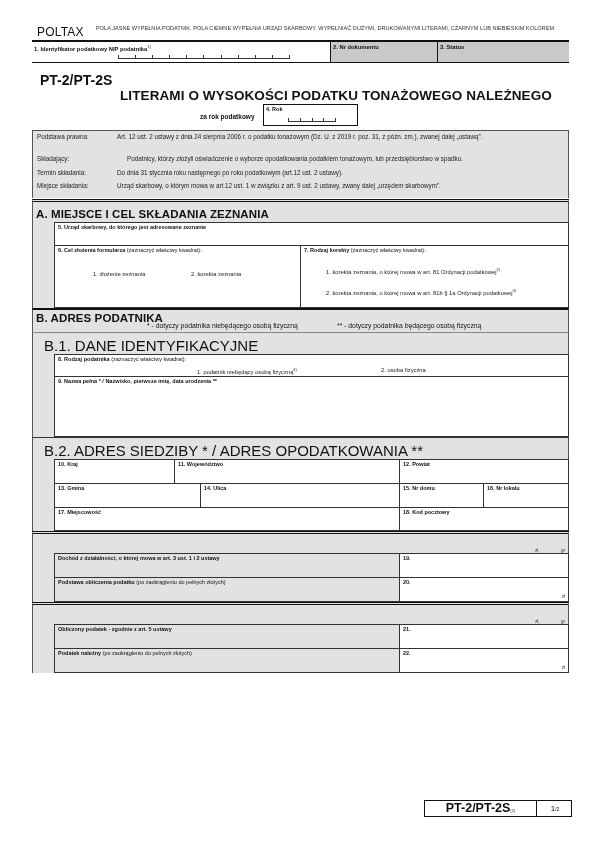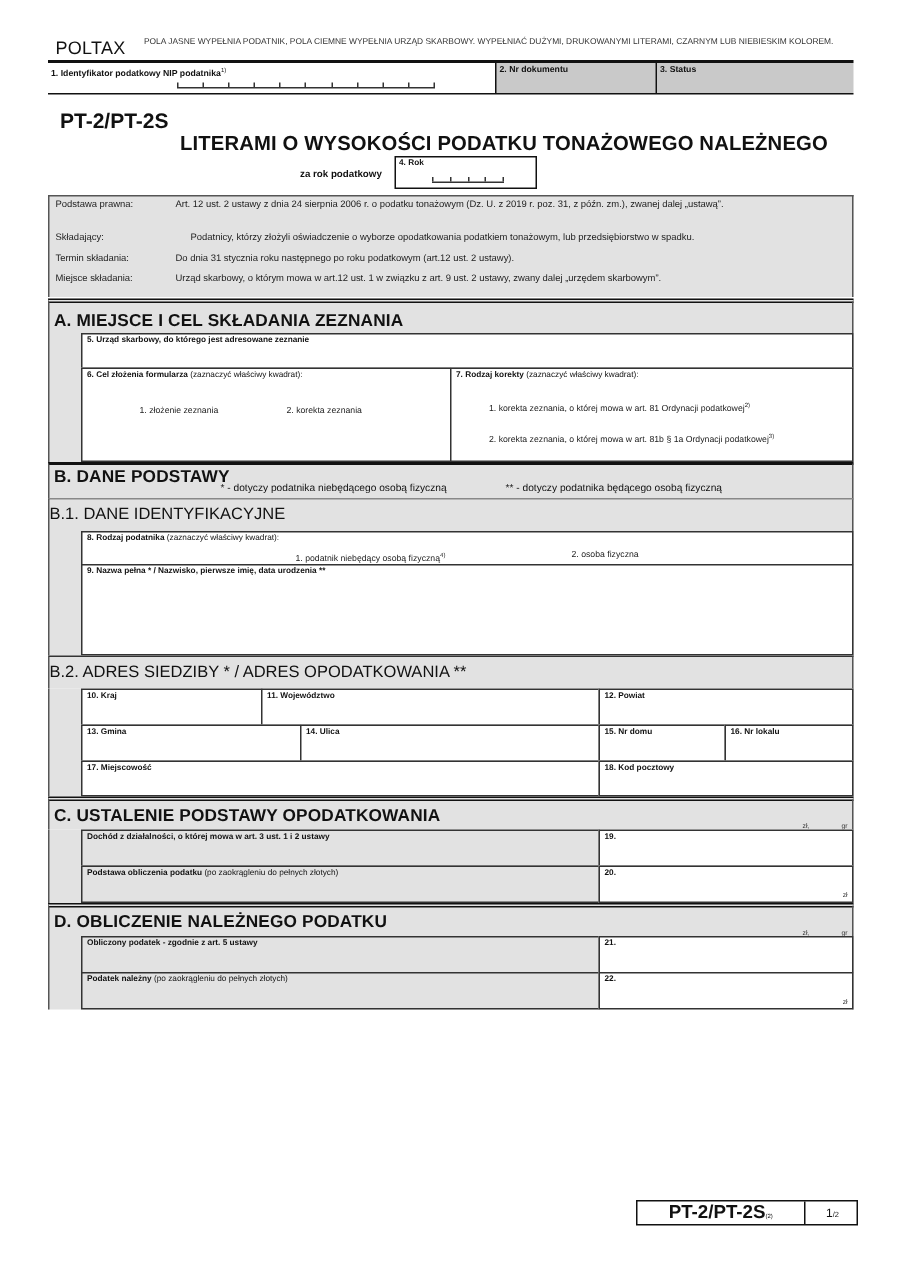--- a/index.html
+++ b/index.html
@@ -27,21 +27,21 @@
   .rokbox { left: 263px; top: 104px; width: 95px; height: 22px; border: 1px solid #111; font-size: 5.5px; font-weight: bold; padding: 1px 2px; }
 
   .legal { left: 32px; top: 130px; width: 537px; height: 68px; background: #e2e2e2; border: 1px solid #555; border-bottom: none; }
   .legal-row { position: absolute; left: 4px; font-size: 6.3px; line-height: 8px; color: #222; }
   .legal-label { position: absolute; left: 0; width: 80px; }
   .legal-text { position: absolute; left: 80px; width: 450px; }
 
   .sec-hdr { position: absolute; left: 32px; width: 537px; background: #e2e2e2; border-left: 1px solid #555; border-right: 1px solid #555; }
   .dbl-top { border-top: 3px double #111; }
   .sec-title { position: absolute; left: 3px; font-weight: bold; font-size: 11.5px; letter-spacing: 0.1px; }
-  .sub-title { position: absolute; left: 0; font-size: 11px; }
+  .sub-title { position: absolute; left: 11px; font-size: 15px; }
 
   .gutter { position: absolute; left: 32px; width: 22px; background: #e2e2e2; border-left: 1px solid #555; }
   .box { position: absolute; border: 1px solid #333; background: #fff; font-size: 5.5px; padding: 1px 3px; }
   .box.gray { background: #e2e2e2; }
   .lbl { font-weight: bold; }
   .opt { position: absolute; font-size: 5.8px; color: #222; }
   .zl { position: absolute; font-size: 4.5px; color: #333; }
   .rightborder { position: absolute; left: 568px; width: 1px; background: #555; }
 
   .footer { left: 424px; top: 800px; width: 148px; height: 17px; border: 1px solid #111; }
@@ -127,21 +127,21 @@
   <span class="opt" style="left:136px;top:25px;">2. korekta zeznania</span>
 </div>
 <div class="box" style="left:300px;top:245px;width:269px;height:63px;">
   <span class="lbl">7. Rodzaj korekty</span>
   <span>(zaznaczyć właściwy kwadrat):</span>
   <span class="opt" style="left:25px;top:21px;"><span>1. korekta zeznania, o której mowa w art. 81 Ordynacji podatkowej</span><span class="sup">2)</span></span>
   <span class="opt" style="left:25px;top:42px;"><span>2. korekta zeznania, o której mowa w art. 81b § 1a Ordynacji podatkowej</span><span class="sup">3)</span></span>
 </div>
 
 <div class="sec-hdr" style="top:308px;height:24px;border-top:2px solid #111;">
-  <div class="sec-title" style="top:2px;">B. DANE PODSTAWY</div>
+  <div class="sec-title" style="top:2px;">B. ADRES PODATNIKA</div>
   <div class="abs" style="left:114px;top:12px;font-size:6.8px;">* - dotyczy podatnika niebędącego osobą fizyczną</div>
   <div class="abs" style="left:304px;top:12px;font-size:6.8px;">** - dotyczy podatnika będącego osobą fizyczną</div>
 </div>
 <div class="sec-hdr" style="top:332px;height:22px;border-top:1px solid #888;">
   <div class="sub-title" style="top:4px;">B.1. DANE IDENTYFIKACYJNE</div>
 </div>
 <div class="gutter" style="top:354px;height:83px;"></div>
 <div class="rightborder" style="top:354px;height:83px;"></div>
 <div class="box" style="left:54px;top:354px;width:515px;height:23px;">
   <span class="lbl">8. Rodzaj podatnika</span>
@@ -164,21 +164,20 @@
 
 <div class="box" style="left:54px;top:483px;width:147px;height:25px;"><span class="lbl">13. Gmina</span></div>
 <div class="box" style="left:200px;top:483px;width:200px;height:25px;"><span class="lbl">14. Ulica</span></div>
 <div class="box" style="left:399px;top:483px;width:85px;height:25px;"><span class="lbl">15. Nr domu</span></div>
 <div class="box" style="left:483px;top:483px;width:86px;height:25px;"><span class="lbl">16. Nr lokalu</span></div>
 
 <div class="box" style="left:54px;top:507px;width:346px;height:24px;"><span class="lbl">17. Miejscowość</span></div>
 <div class="box" style="left:399px;top:507px;width:170px;height:24px;"><span class="lbl">18. Kod pocztowy</span></div>
 
 <div class="sec-hdr dbl-top" style="top:531px;height:22px;">
-  <div class="sec-title" style="top:4px;">C. USTALENIE PODSTAWY OPODATKOWANIA</div>
   <span class="zl" style="left:502px;top:14px;">zł,</span>
   <span class="zl" style="left:528px;top:14px;">gr</span>
 </div>
 <div class="gutter" style="top:553px;height:49px;"></div>
 <div class="rightborder" style="top:553px;height:49px;"></div>
 <div class="box gray" style="left:54px;top:553px;width:346px;height:25px;">
   <span class="lbl">Dochód z działalności, o której mowa w art. 3 ust. 1 i 2 ustawy</span>
 </div>
 <div class="box" style="left:399px;top:553px;width:170px;height:25px;">
   <span class="lbl">19.</span>
@@ -186,21 +185,20 @@
 <div class="box gray" style="left:54px;top:577px;width:346px;height:25px;">
   <span class="lbl">Podstawa obliczenia podatku</span>
   <span>(po zaokrągleniu do pełnych złotych)</span>
 </div>
 <div class="box" style="left:399px;top:577px;width:170px;height:25px;">
   <span class="lbl">20.</span>
   <span class="zl" style="right:3px;bottom:2px;">zł</span>
 </div>
 
 <div class="sec-hdr dbl-top" style="top:602px;height:22px;">
-  <div class="sec-title" style="top:4px;">D. OBLICZENIE NALEŻNEGO PODATKU</div>
   <span class="zl" style="left:502px;top:14px;">zł,</span>
   <span class="zl" style="left:528px;top:14px;">gr</span>
 </div>
 <div class="gutter" style="top:624px;height:49px;"></div>
 <div class="rightborder" style="top:624px;height:49px;"></div>
 <div class="box gray" style="left:54px;top:624px;width:346px;height:25px;">
   <span class="lbl">Obliczony podatek - zgodnie z art. 5 ustawy</span>
 </div>
 <div class="box" style="left:399px;top:624px;width:170px;height:25px;">
   <span class="lbl">21.</span>

